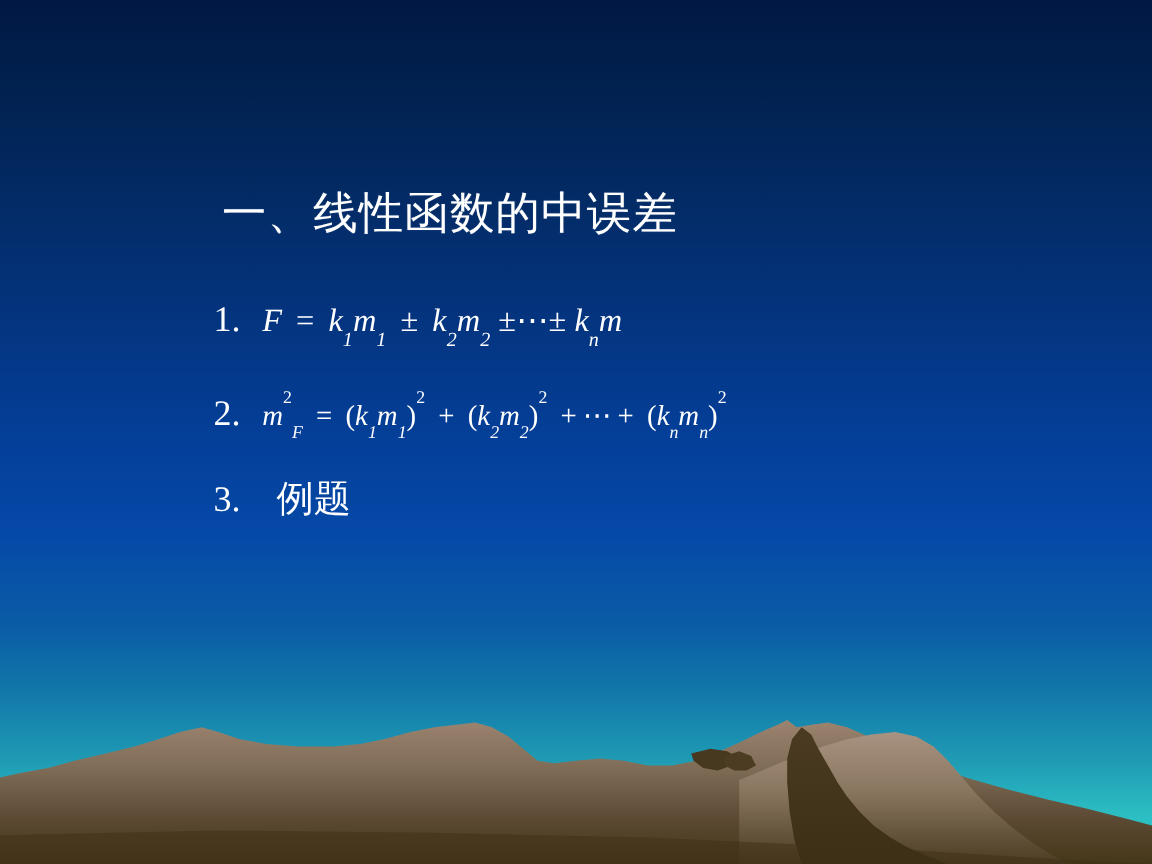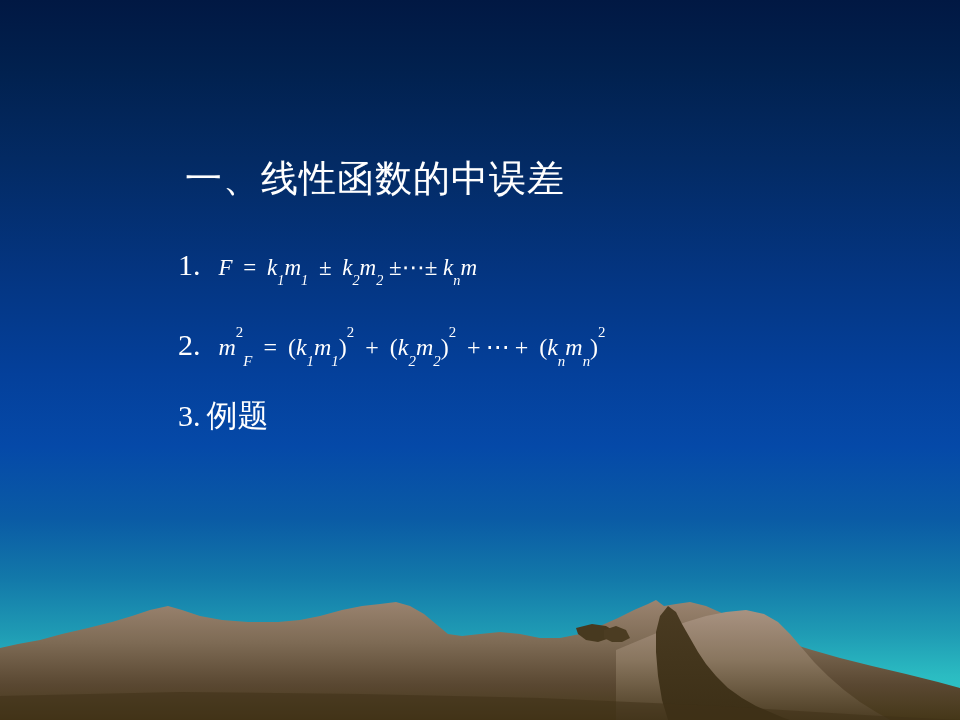--- a/index.html
+++ b/index.html
@@ -91,40 +91,41 @@
   .eq .paren {
     font-style: normal;
   }
 
   
   #formula-1 {
     left: 178px;
     top: 248px;
   }
   #formula-1 .num { margin-right: 18px; }
-  #formula-1 .eq { font-size: 23px; }
+  #formula-1 .eq { font-size: 27px; }
 
   
   #formula-2 {
     left: 178px;
     top: 328px;
   }
   #formula-2 .num { margin-right: 18px; }
   #formula-2 .eq { font-size: 24px; }
 
   
   #item-3 {
     left: 178px;
     top: 398px;
   }
   #item-3 .num { margin-right: 6px; }
   #item-3 .txt {
     font-size: 31px;
     line-height: 36px;
     font-family: "Liberation Serif", "DejaVu Serif", serif;
+    margin-left: 24px;
   }
 
   sub, sup {
     font-size: 0.62em;
     line-height: 0;
     position: relative;
     font-style: italic;
   }
   sub { bottom: -0.32em; }
   sup { top: -0.62em; }

